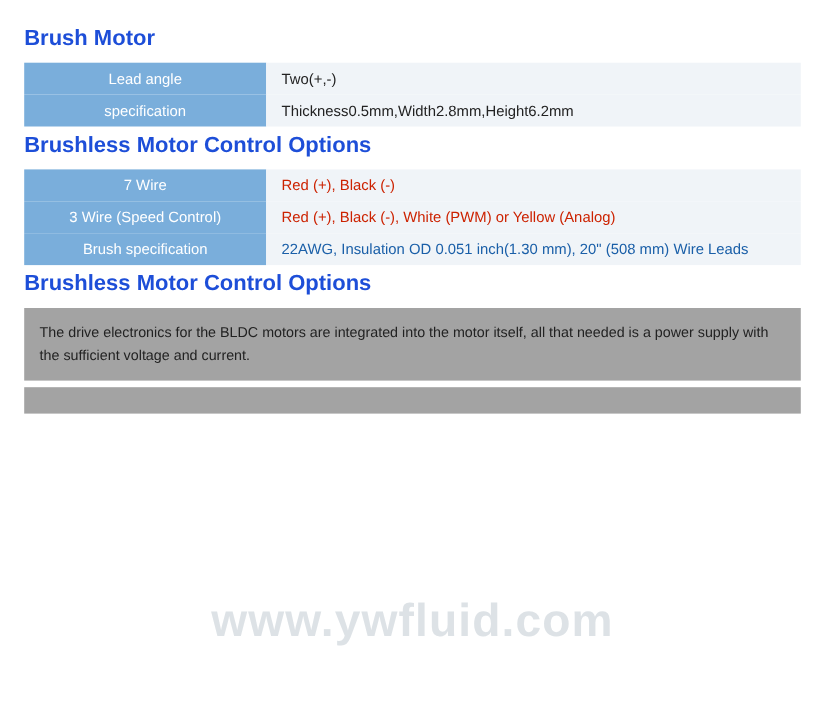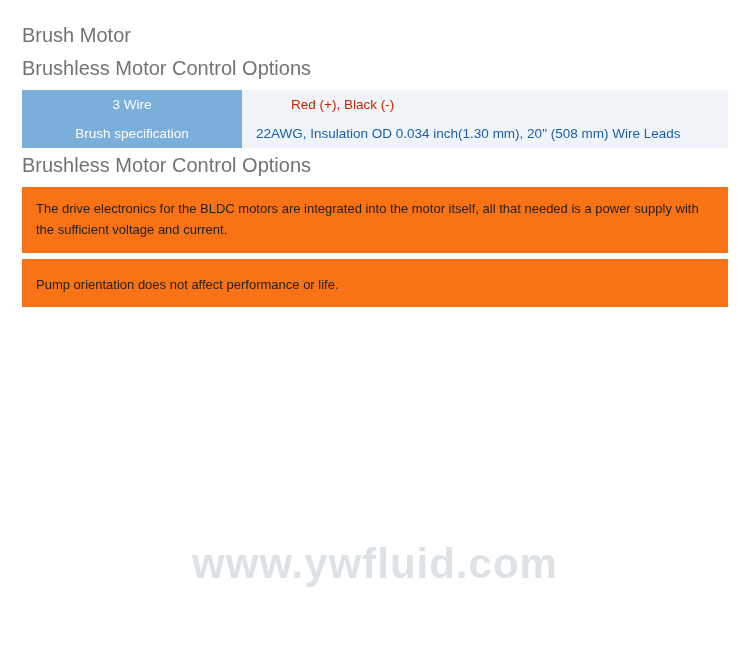--- a/index.html
+++ b/index.html
@@ -12,24 +12,24 @@
       background: #fff;
       color: #222;
       width: 750px;
       min-height: 648px;
       padding: 20px 22px;
       position: relative;
       overflow: hidden;
     }
     .section-title {
       font-size: 20px;
-      font-weight: normal;
+      font-weight: bold;
       margin-bottom: 10px;
       margin-top: 18px;
-      color: #737373;
+      color: #1d4ed8;
     }
     .section-title:first-child {
       margin-top: 4px;
     }
     table {
       width: 100%;
       border-collapse: collapse;
       margin-bottom: 4px;
     }
     table td {
@@ -41,24 +41,24 @@
       background-color: #7aaedb;
       color: #fff;
       text-align: center;
       width: 220px;
       font-size: 13.5px;
     }
     .col-value {
       background-color: #f0f4f8;
       color: #222;
     }
-    .col-value .red { color: #cc2200; margin-left: 35px; }
+    .col-value .red { color: #cc2200; }
     .col-value .blue { color: #1a5fa8; }
     .description-box {
-      background-color: #f97316;
+      background-color: #a3a3a3;
       border: none;
       padding: 12px 14px;
       font-size: 13px;
       color: #222;
       line-height: 1.6;
       margin-bottom: 4px;
     }
     .watermark {
       position: absolute;
       bottom: 60px;
@@ -74,44 +74,59 @@
     }
     .section-gap {
       margin-top: 6px;
     }
   </style>
 </head>
 <body>
 
 <div>
   <div class="section-title">Brush Motor</div>
+  <table>
+    <tbody>
+        <tr>
+      <td class="col-label">Lead angle</td>
+      <td class="col-value">Two(+,-)</td>
+    </tr>
+    <tr>
+      <td class="col-label">specification</td>
+      <td class="col-value">Thickness0.5mm,Width2.8mm,Height6.2mm</td>
+    </tr>
+  </tbody>
+    </table>
 </div>
 
 <div class="section-gap">
   <div class="section-title">Brushless Motor Control Options</div>
   <table>
     <tbody>
         <tr>
-      <td class="col-label">3 Wire</td>
+      <td class="col-label">7 Wire</td>
       <td class="col-value"><span class="red">Red (+), Black (-)</span></td>
     </tr>
     <tr>
+      <td class="col-label">3 Wire (Speed Control)</td>
+      <td class="col-value"><span class="red">Red (+), Black (-), White (PWM) or Yellow (Analog)</span></td>
+    </tr>
+    <tr>
       <td class="col-label">Brush specification</td>
-      <td class="col-value"><span class="blue">22AWG, Insulation OD 0.034 inch(1.30 mm), 20" (508 mm) Wire Leads</span></td>
+      <td class="col-value"><span class="blue">22AWG, Insulation OD 0.051 inch(1.30 mm), 20" (508 mm) Wire Leads</span></td>
     </tr>
   </tbody>
     </table>
 </div>
 
 <div class="section-gap">
   <div class="section-title">Brushless Motor Control Options</div>
   <div class="description-box">
     The drive electronics for the BLDC motors are integrated into the motor itself, all that needed is a power supply with the sufficient voltage and current.
   </div>
 </div>
 
 <div class="section-gap">
   <div class="description-box">
-    <div style="margin-top:4px;">Pump orientation does not affect performance or life.</div>
   </div>
 </div>
 
 <div class="watermark">www.ywfluid.com</div>
 
 </body></html>

